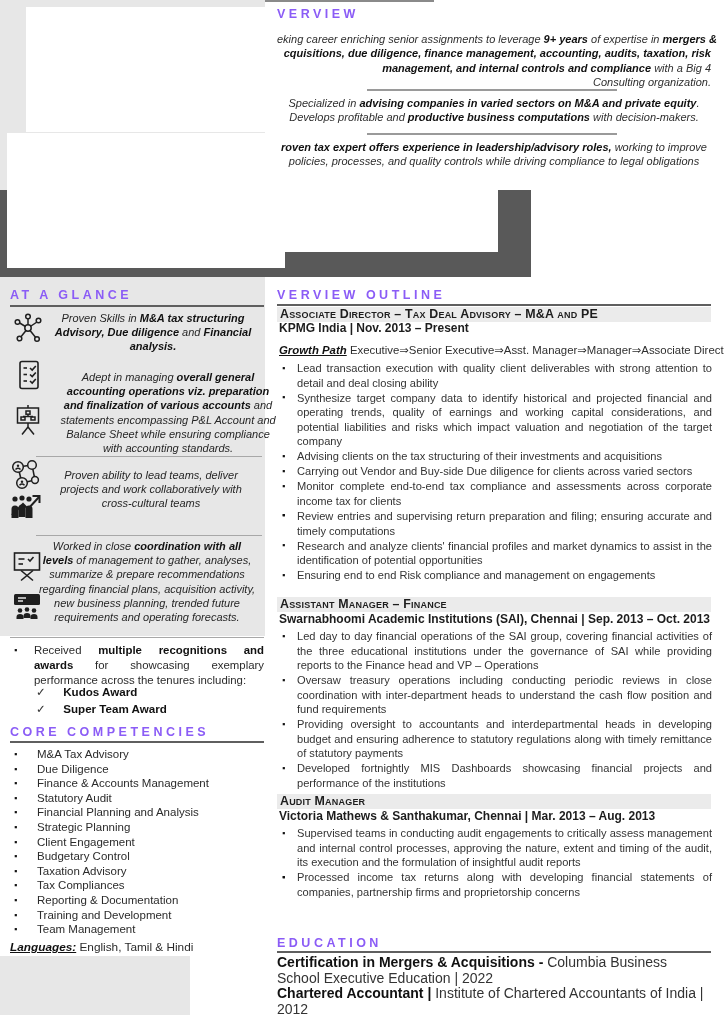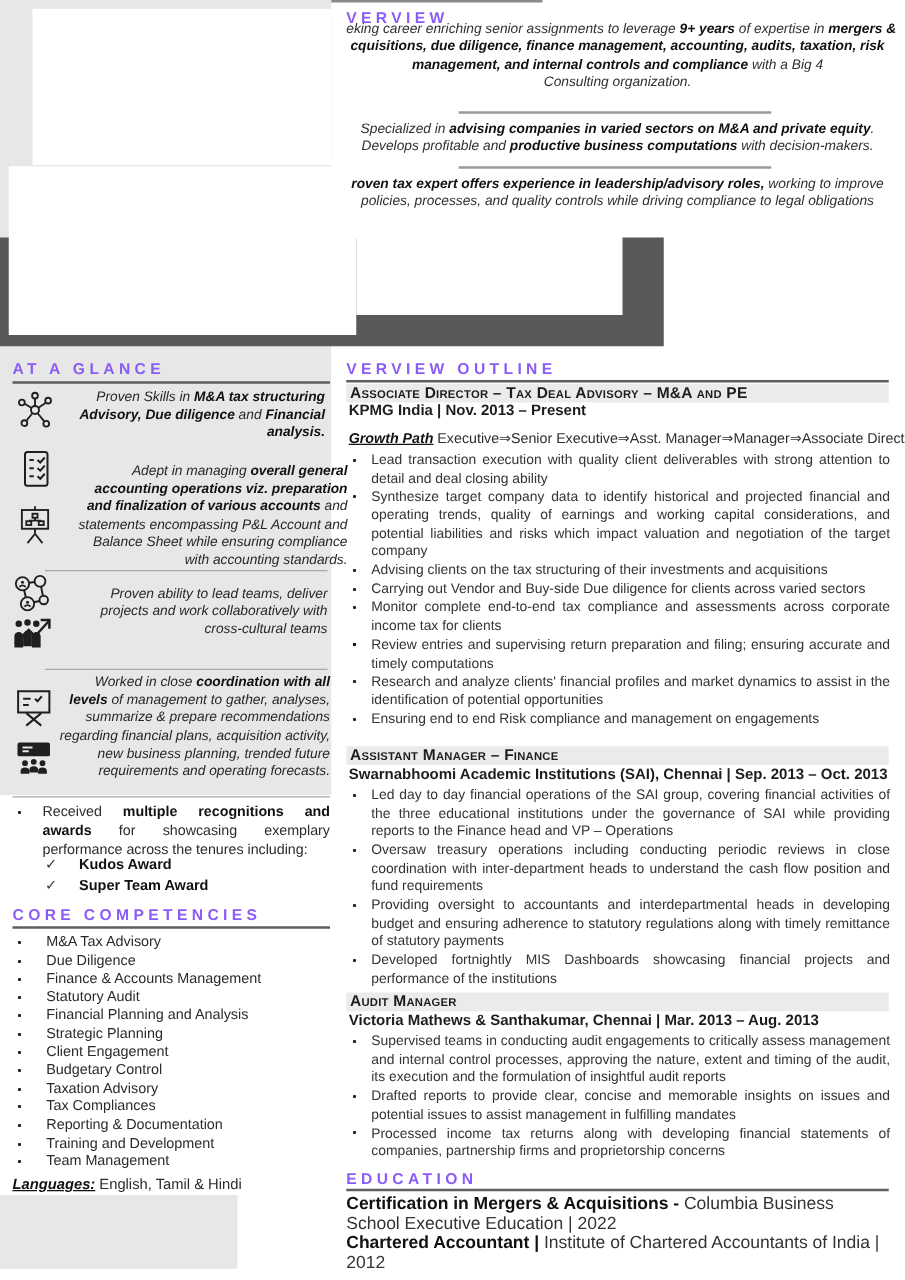--- a/index.html
+++ b/index.html
@@ -20,33 +20,33 @@
   .sec-h{position:absolute;font-size:12.5px;font-weight:bold;letter-spacing:3.5px;color:#8b5cf6;white-space:nowrap;}
   .rule{position:absolute;height:2px;background:#5f5f5f;}
   .pdiv{position:absolute;height:1.5px;background:#9a9a9a;}
   .divider{position:absolute;height:1px;background:#a8a8a8;}
 
   
   #ov-h{left:277px;top:7px;}
   #ov-rule{left:277px;top:24px;width:434px;height:1.5px;background:#8a8a8a;}
   .ov-p{position:absolute;width:434px;text-align:center;font-style:italic;font-size:11px;
         line-height:14.4px;color:#2e2e2e;white-space:nowrap;}
-  #ov-p1{left:277px;top:16px;}
+  #ov-p1{left:277px;top:32px;text-align:right;}
   #ov-div1{left:367px;top:89px;width:250px;}
   #ov-p2{left:277px;top:96px;}
   #ov-div2{left:367px;top:133px;width:250px;}
   #ov-p3{left:277px;top:140px;}
   .b{font-weight:bold;color:#111;}
   .biu{font-weight:bold;font-style:italic;text-decoration:underline;color:#111;}
 
   
   #glance-h{left:10px;top:288px;text-align:right;}
   #glance-rule{left:10px;top:305px;width:254px;}
   .g-icon{position:absolute;}
-  .g-text{position:absolute;text-align:right;font-style:italic;font-size:11px;
+  .g-text{position:absolute;text-align:center;font-style:italic;font-size:11px;
           line-height:14.2px;color:#262626;white-space:nowrap;}
   #g-icon-1{left:13px;top:312px;}
   #g-text-1{left:46px;top:311px;width:214px;}
   #g-icon-2{left:16px;top:359px;}
   #g-icon-3{left:14px;top:404px;}
   #g-text-2{left:42px;top:370px;width:220px;margin-left:16px;}
   #g-div-1{left:36px;top:456px;width:226px;}
   #g-icon-4{left:9px;top:458px;}
   #g-icon-5{left:9px;top:490px;}
   #g-text-3{left:40px;top:468px;width:222px;}
@@ -427,21 +427,20 @@
     <div id="job3-company" class="company">Victoria Mathews &amp; Santhakumar, Chennai | Mar. 2013 – Aug. 2013</div>
     <ul id="job3-bullets" class="bullets">
 
         <li>
           <span class="blt">▪</span>
           <span>Supervised teams in conducting audit engagements to critically assess management and internal control processes, approving the nature, extent and timing of the audit, its execution and the formulation of insightful audit reports</span>
         </li>
 
         <li>
           <span class="blt">▪</span>
-          <span>Drafted reports to provide clear, concise and memorable insights on issues and potential issues to assist management in fulfilling mandates</span>
         </li>
 
         <li>
           <span class="blt">▪</span>
           <span>Processed income tax returns along with developing financial statements of companies, partnership firms and proprietorship concerns</span>
         </li>
       </ul>
   </div>
 
   <div>

